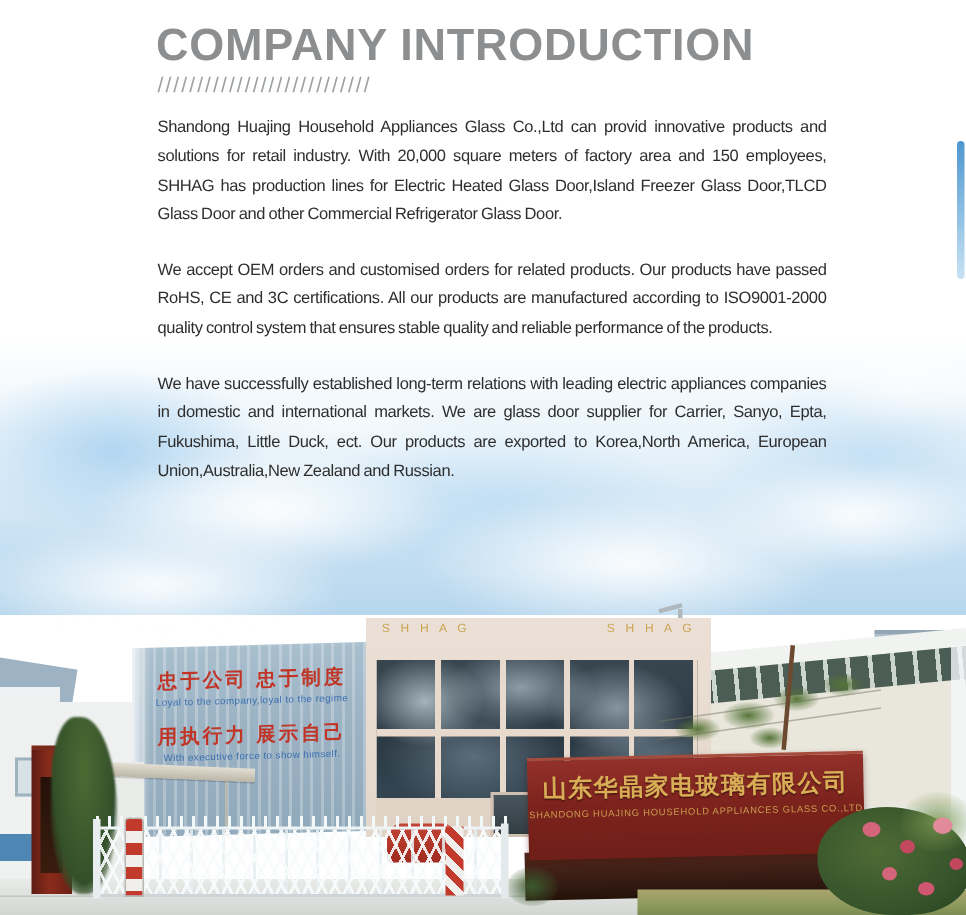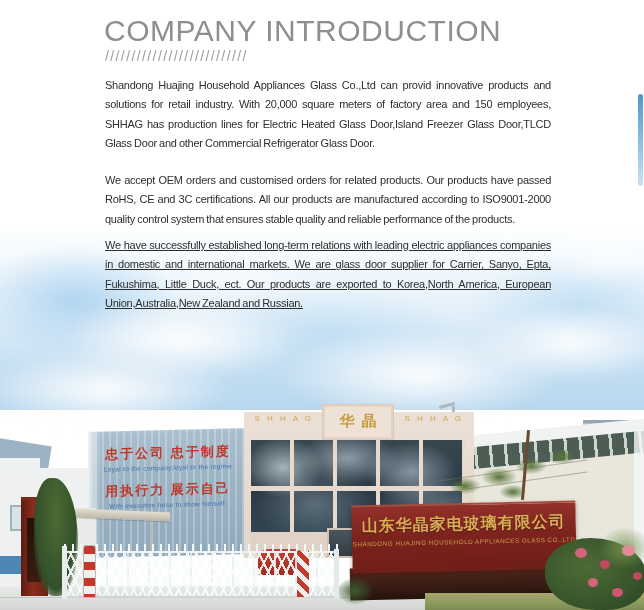--- a/index.html
+++ b/index.html
@@ -1,28 +1,28 @@
 <!DOCTYPE html>
 <html><head>
 <meta charset="utf-8">
 <style>
   html,body{margin:0;padding:0;background:#ffffff;}
   .page{position:relative;width:644px;height:610px;overflow:hidden;background:#ffffff;
         font-family:"Liberation Sans",sans-serif;}
   .abs{position:absolute;}
 
   
-  .title{left:104px;top:14px;margin:0;font-size:30px;font-weight:400;color:#8c8e90;
+  .title{left:104px;top:14px;margin:0;font-size:30px;font-weight:700;color:#8c8e90;
          letter-spacing:.5px;white-space:nowrap;}
   .slashes{left:105px;top:48px;font-size:14px;color:#9aa0a4;letter-spacing:1.4px;white-space:nowrap;}
 
   
   .para{left:105px;width:446px;margin:0;font-size:11px;font-weight:500;line-height:19.3px;
         color:#2e2e2e;text-align:justify;letter-spacing:-.25px;word-spacing:-.6px;z-index:15;}
-  .p1{top:76px;} .p2{top:171px;} .p3{top:236px;text-decoration:underline;}
+  .p1{top:76px;} .p2{top:171px;} .p3{top:247px;}
 
   
   .scrollbar{left:638px;top:94px;width:5px;height:92px;border-radius:3px;z-index:20;
              background:linear-gradient(180deg,#4f97cf,#7fb6de 40%,#c8e2f3);}
 
   
   .photo{inset:0;}
   .sky{left:0;top:225px;width:644px;height:185px;
        background:linear-gradient(180deg,rgba(214,234,248,0) 0%,rgba(206,229,245,.55) 45%,#c3def2 78%,#b7d7ee 100%);}
   .patch{border-radius:50%;}
@@ -219,21 +219,20 @@
     <div class="abs can-leg cl2"></div>
 
     <div class="abs wall-left">
       <div class="sl-cn">忠于公司 忠于制度</div>
       <div class="sl-en">Loyal to the company,loyal to the regime</div>
       <div class="sl-cn sl-gap">用执行力 展示自己</div>
       <div class="sl-en">With executive force to show himself.</div>
     </div>
 
     <div class="abs frame"></div>
-    <div class="abs parapet-sign">华晶</div>
     <div class="abs parapet-txt pt-l">S H H A G</div>
     <div class="abs parapet-txt pt-r">S H H A G</div>
     <div class="abs glass"></div>
     <div class="abs mullion-h"></div>
     <div class="abs ground"></div>
     <div class="abs entrance"></div>
 
     <div class="abs pavement"></div>
     <div class="abs pave-line"></div>
 

